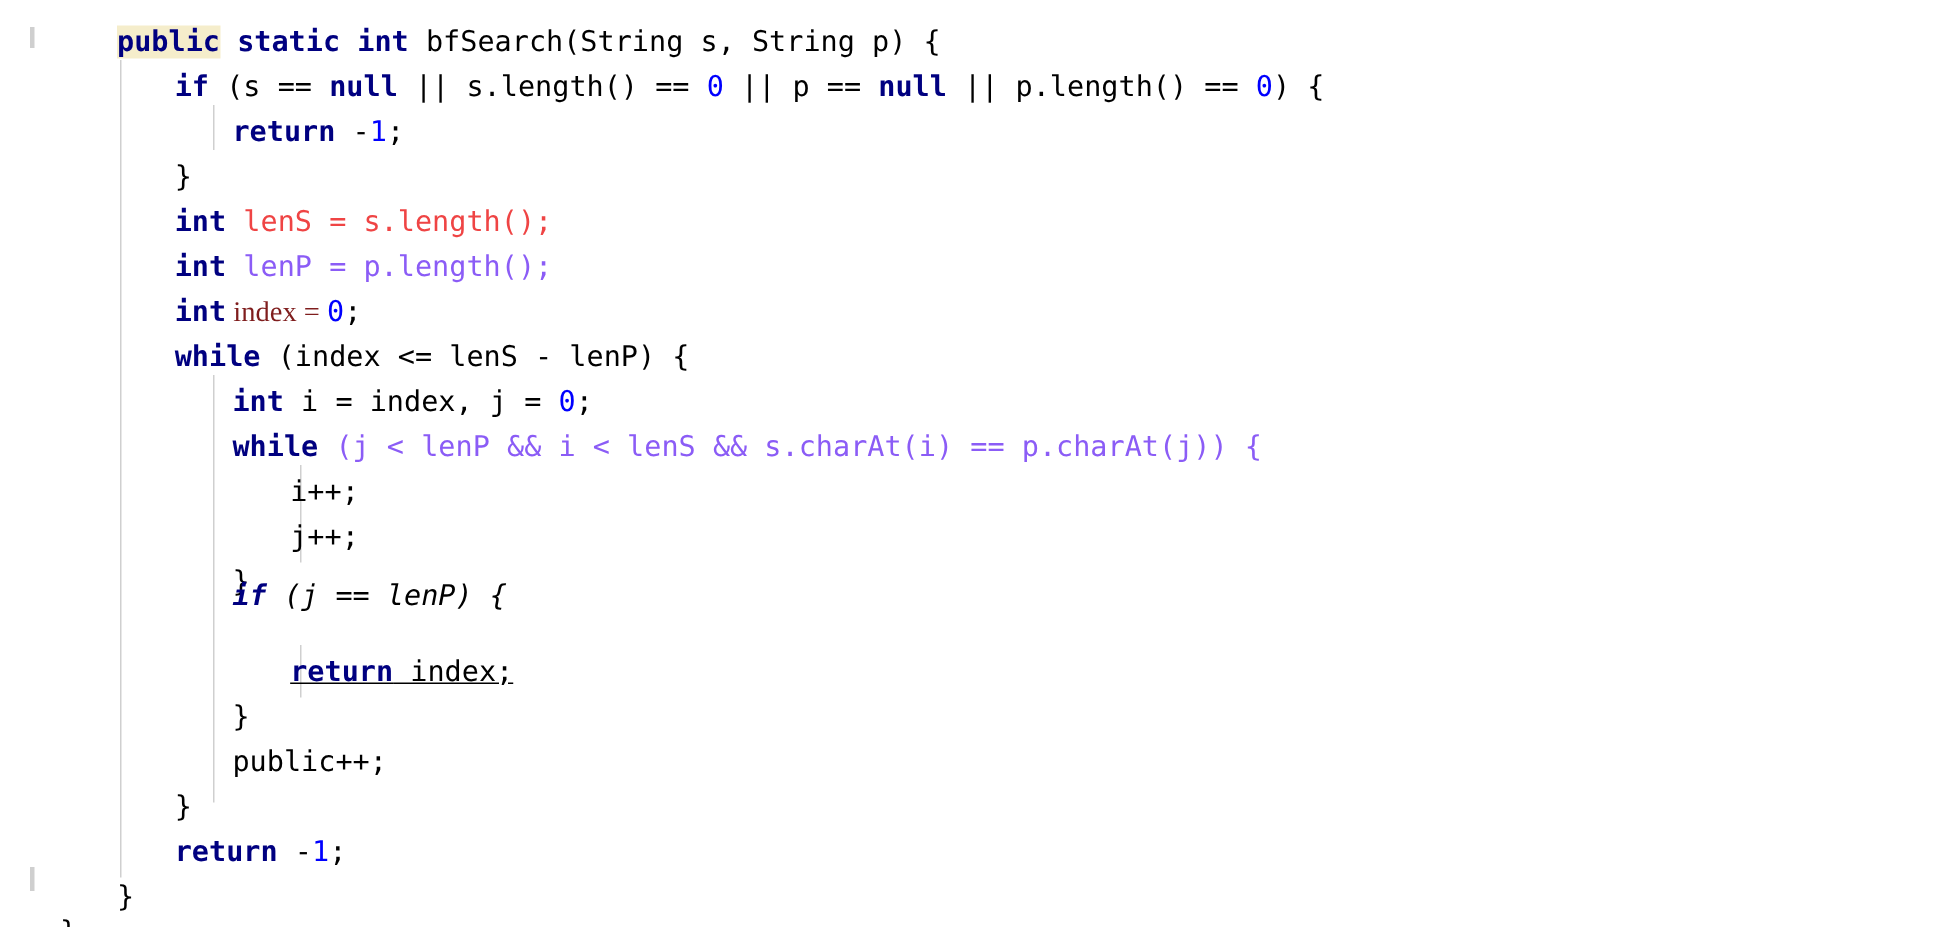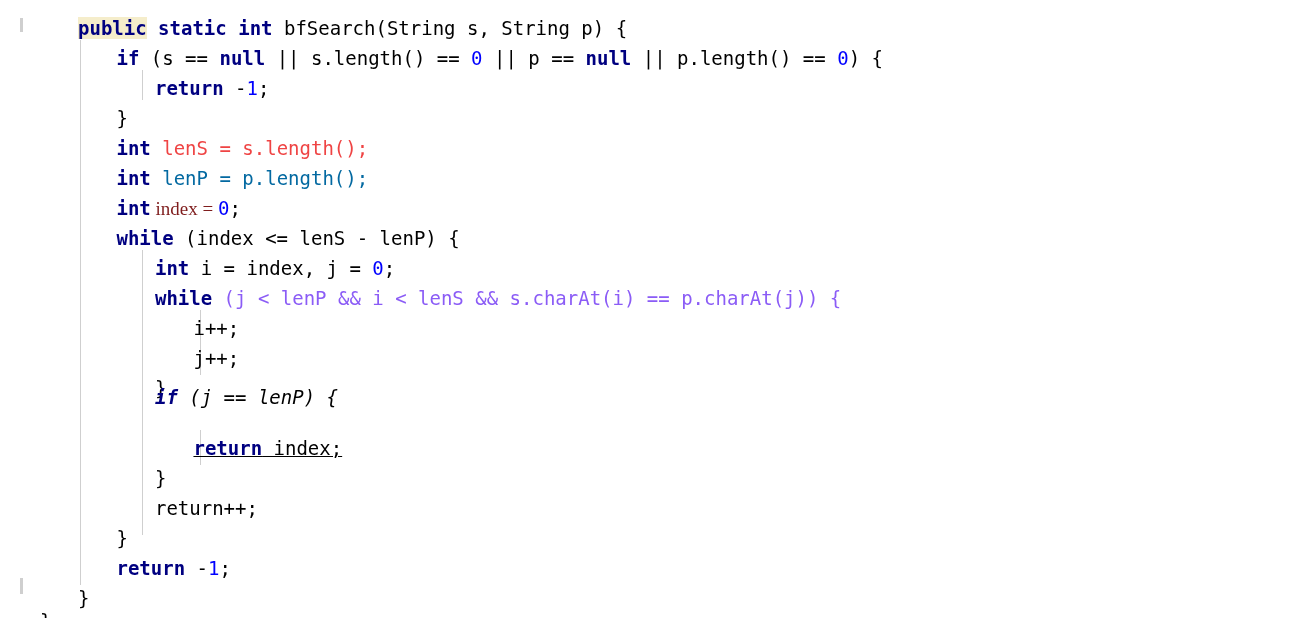--- a/index.html
+++ b/index.html
@@ -100,32 +100,32 @@
         <div class="edge-mark" style="left: 0px; top: 18px; height: 14px;"></div>
         <div class="edge-mark" style="left: 0px; top: 578px; height: 16px;"></div>
       </div>
 
     <div id="lines">
         <div class="code-line" style="top: 13px; left: 58px;"><span class="tok-keyword tok-highlight" style="color: rgb(0, 0, 128); background-color: rgb(245, 237, 203);">public</span><span class="tok-plain" style="color: rgb(0, 0, 0);"> </span><span class="tok-keyword" style="color: rgb(0, 0, 128);">static</span><span class="tok-plain" style="color: rgb(0, 0, 0);"> </span><span class="tok-keyword" style="color: rgb(0, 0, 128);">int</span><span class="tok-plain" style="color: rgb(0, 0, 0);"> bfSearch(String s, String p) {</span></div>
         <div class="code-line" style="top: 43px; left: 96.48px;"><span class="tok-keyword" style="color: rgb(0, 0, 128);">if</span><span class="tok-plain" style="color: rgb(0, 0, 0);"> (s == </span><span class="tok-keyword" style="color: rgb(0, 0, 128);">null</span><span class="tok-plain" style="color: rgb(0, 0, 0);"> || s.length() == </span><span class="tok-number" style="color: rgb(0, 0, 255);">0</span><span class="tok-plain" style="color: rgb(0, 0, 0);"> || p == </span><span class="tok-keyword" style="color: rgb(0, 0, 128);">null</span><span class="tok-plain" style="color: rgb(0, 0, 0);"> || p.length() == </span><span class="tok-number" style="color: rgb(0, 0, 255);">0</span><span class="tok-plain" style="color: rgb(0, 0, 0);">) {</span></div>
         <div class="code-line" style="top: 73px; left: 134.96px;"><span class="tok-keyword" style="color: rgb(0, 0, 128);">return</span><span class="tok-plain" style="color: rgb(0, 0, 0);"> -</span><span class="tok-number" style="color: rgb(0, 0, 255);">1</span><span class="tok-plain" style="color: rgb(0, 0, 0);">;</span></div>
         <div class="code-line" style="top: 103px; left: 96.48px;"><span class="tok-plain" style="color: rgb(0, 0, 0);">}</span></div>
         <div class="code-line" style="top: 133px; left: 96.48px;"><span class="tok-keyword" style="color: rgb(0, 0, 128);">int</span><span class="tok-plain" style="color: #ef4444;"> lenS = s.length();</span></div>
-        <div class="code-line" style="top: 163px; left: 96.48px;"><span class="tok-keyword" style="color: rgb(0, 0, 128);">int</span><span class="tok-plain" style="color: #0369a1;"> lenP = p.length();</span></div>
+        <div class="code-line" style="top: 163px; left: 96.48px;"><span class="tok-keyword" style="color: rgb(0, 0, 128);">int</span><span class="tok-plain" style="color: #8b5cf6;"> lenP = p.length();</span></div>
         <div class="code-line" style="top: 193px; left: 96.48px;"><span class="tok-keyword" style="color: rgb(0, 0, 128);">int</span><span class="tok-plain" style="color: #7f1d1d; font-family: Liberation Serif, serif;"> index = </span><span class="tok-number" style="color: rgb(0, 0, 255);">0</span><span class="tok-plain" style="color: rgb(0, 0, 0);">;</span></div>
         <div class="code-line" style="top: 223px; left: 96.48px;"><span class="tok-keyword" style="color: rgb(0, 0, 128);">while</span><span class="tok-plain" style="color: rgb(0, 0, 0);"> (index &lt;= lenS - lenP) {</span></div>
         <div class="code-line" style="top: 253px; left: 134.96px;"><span class="tok-keyword" style="color: rgb(0, 0, 128);">int</span><span class="tok-plain" style="color: rgb(0, 0, 0);"> i = index, j = </span><span class="tok-number" style="color: rgb(0, 0, 255);">0</span><span class="tok-plain" style="color: rgb(0, 0, 0);">;</span></div>
         <div class="code-line" style="top: 283px; left: 134.96px;"><span class="tok-keyword" style="color: rgb(0, 0, 128);">while</span><span class="tok-plain" style="color: #8b5cf6;"> (j &lt; lenP &amp;&amp; i &lt; lenS &amp;&amp; s.charAt(i) == p.charAt(j)) {</span></div>
         <div class="code-line" style="top: 313px; left: 173.44px;"><span class="tok-plain" style="color: rgb(0, 0, 0);">i++;</span></div>
         <div class="code-line" style="top: 343px; left: 173.44px;"><span class="tok-plain" style="color: rgb(0, 0, 0);">j++;</span></div>
         <div class="code-line" style="top: 373px; left: 134.96px;"><span class="tok-plain" style="color: rgb(0, 0, 0);">}</span></div>
         <div class="code-line" style="top: 382px; left: 134.96px; font-style: italic;"><span class="tok-keyword" style="color: rgb(0, 0, 128);">if</span><span class="tok-plain" style="color: rgb(0, 0, 0);"> (j == lenP) {</span></div>
         <div class="code-line" style="top: 433px; left: 173.44px; text-decoration: underline;"><span class="tok-keyword" style="color: rgb(0, 0, 128);">return</span><span class="tok-plain" style="color: rgb(0, 0, 0);"> index;</span></div>
         <div class="code-line" style="top: 463px; left: 134.96px;"><span class="tok-plain" style="color: rgb(0, 0, 0);">}</span></div>
-        <div class="code-line" style="top: 493px; left: 134.96px;"><span class="tok-plain" style="color: rgb(0, 0, 0);">return++;</span></div>
+        <div class="code-line" style="top: 493px; left: 134.96px;"><span class="tok-plain" style="color: rgb(0, 0, 0);">public++;</span></div>
         <div class="code-line" style="top: 523px; left: 96.48px;"><span class="tok-plain" style="color: rgb(0, 0, 0);">}</span></div>
         <div class="code-line" style="top: 553px; left: 96.48px;"><span class="tok-keyword" style="color: rgb(0, 0, 128);">return</span><span class="tok-plain" style="color: rgb(0, 0, 0);"> -</span><span class="tok-number" style="color: rgb(0, 0, 255);">1</span><span class="tok-plain" style="color: rgb(0, 0, 0);">;</span></div>
         <div class="code-line" style="top: 583px; left: 58px;"><span class="tok-plain" style="color: rgb(0, 0, 0);">}</span></div>
       </div>
 
     <div id="clipped">
         <div class="clipped-glyph" style="left: 20px; top: 606px;">}</div>
       </div>
   </div>
 

